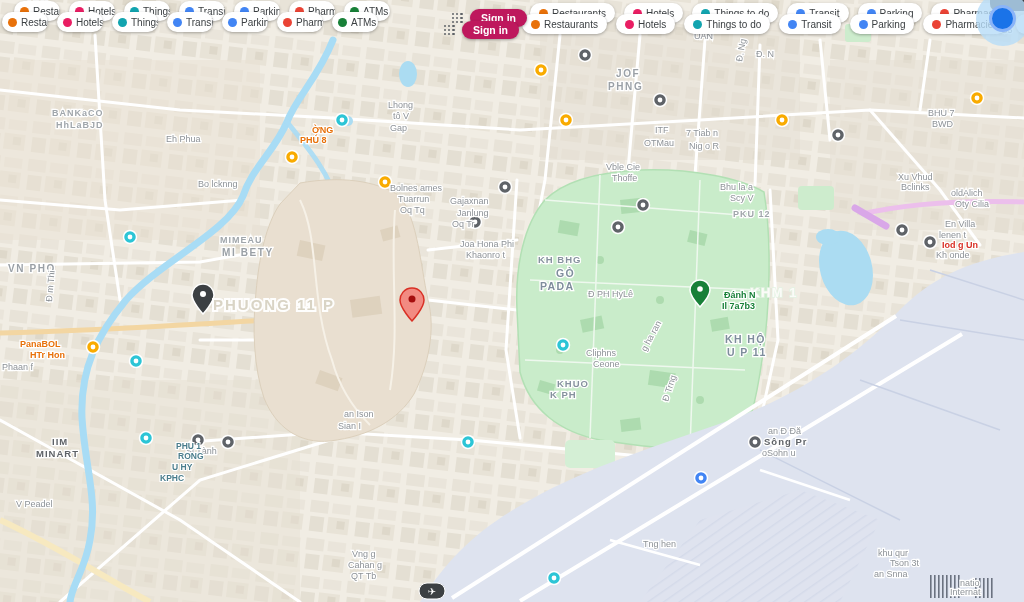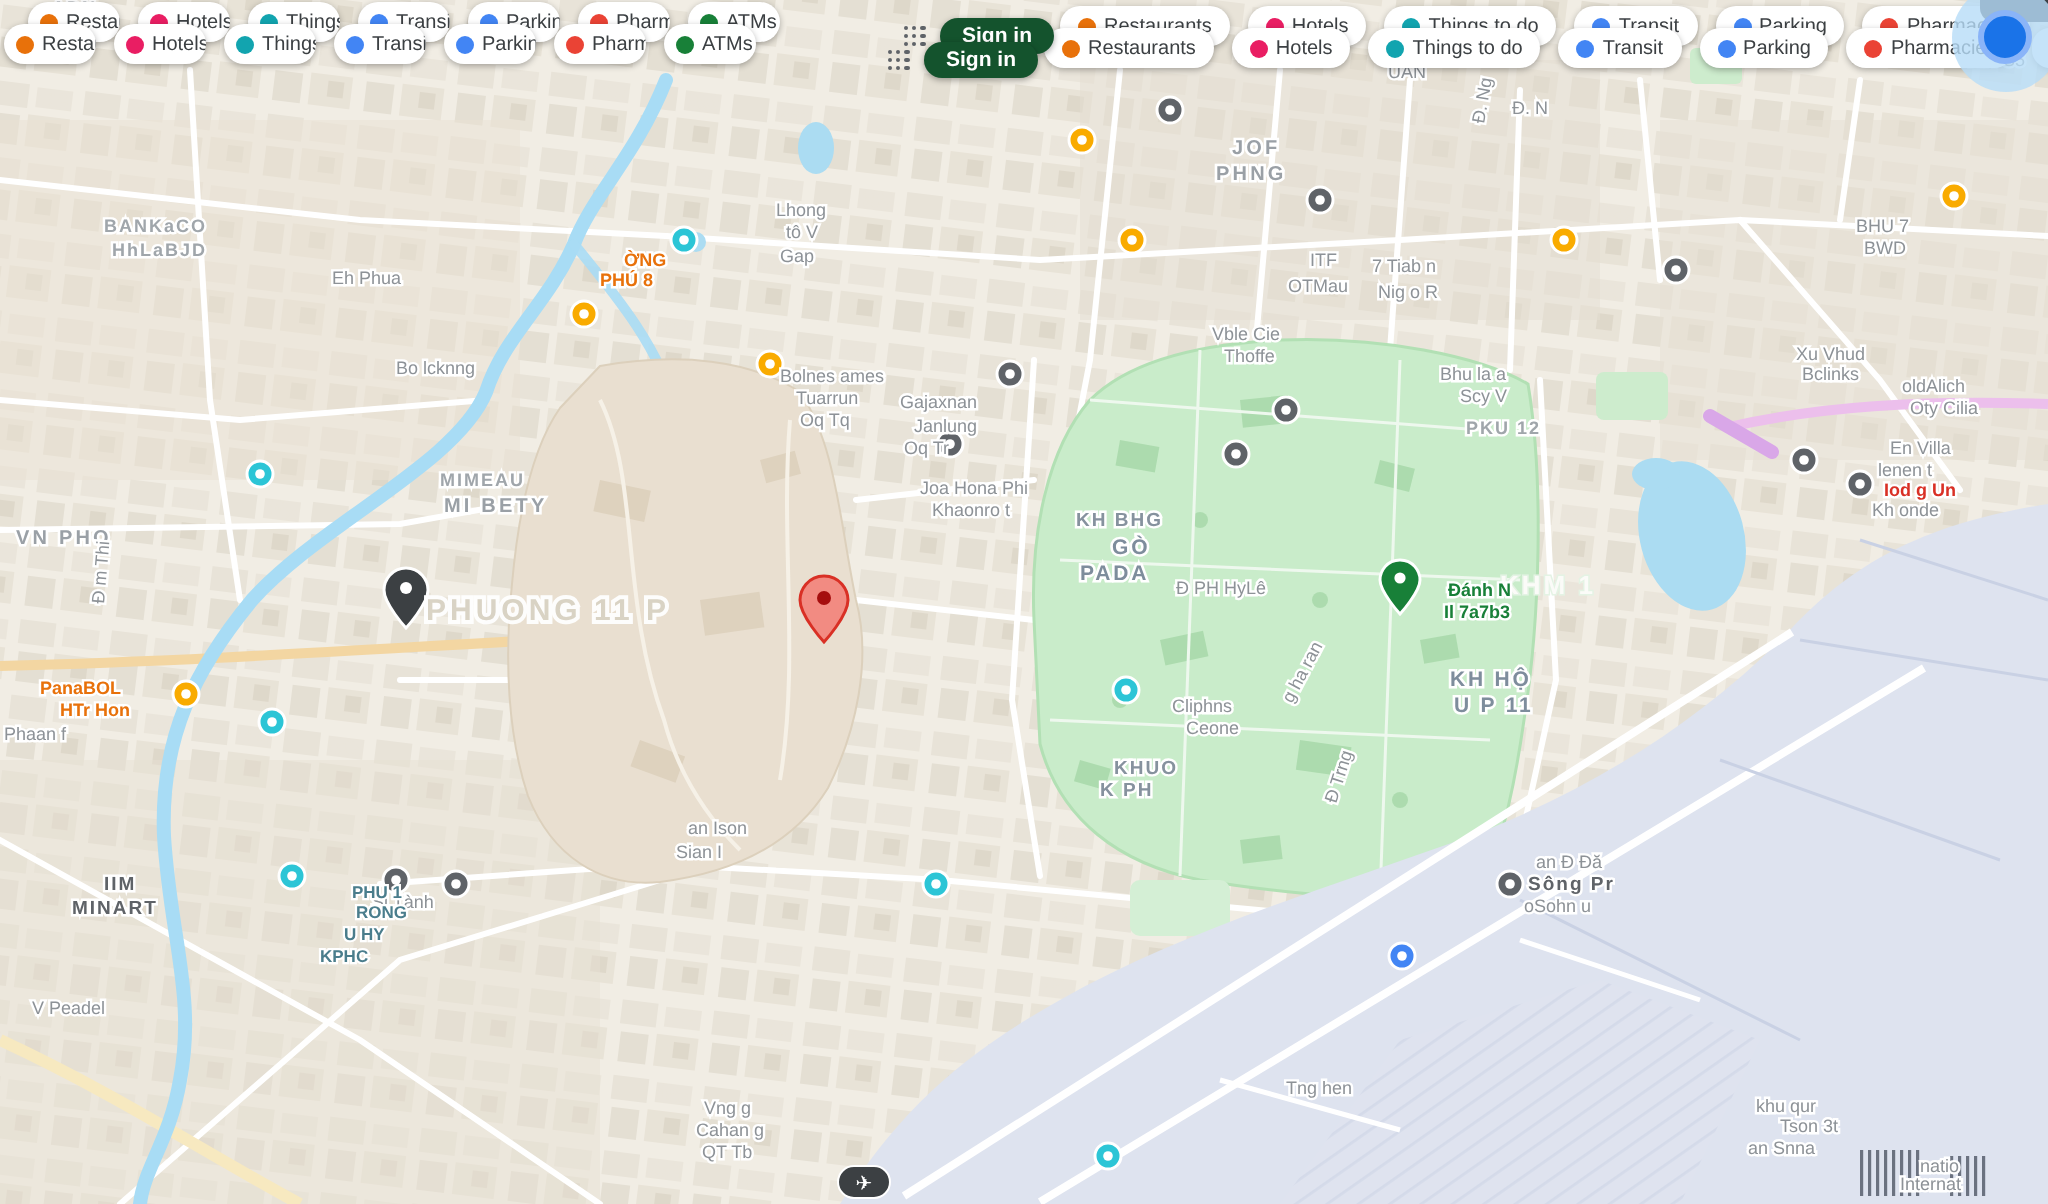--- a/index.html
+++ b/index.html
@@ -23,21 +23,21 @@
   
   .chip-row{position:absolute;display:flex;gap:9px;z-index:30;}
   .chip{display:inline-flex;align-items:center;gap:4px;background:#fff;border-radius:13px;
     padding:3px 9px;height:20px;box-sizing:border-box;font-size:10px;color:#3c4043;white-space:nowrap;
     box-shadow:0 1px 3px rgba(0,0,0,.3);}
   .chip-row.mini .chip{max-width:46px;overflow:hidden;padding:3px 6px;}
   .chip-dot{width:9px;height:9px;border-radius:50%;flex:0 0 auto;display:inline-block;}
   .signin{position:absolute;z-index:32;display:flex;align-items:center;gap:7px;}
   .grid-icon{width:11px;height:11px;display:grid;grid-template-columns:repeat(3,1fr);gap:1.5px;}
   .grid-icon i{width:2.2px;height:2.2px;background:#5f6368;border-radius:50%;}
-  .signin-btn{background:#14532d;color:#fff;font-size:10.5px;font-weight:bold;
+  .signin-btn{background:#be185d;color:#fff;font-size:10.5px;font-weight:bold;
     padding:3px 11px;border-radius:11px;border:none;box-shadow:0 1px 3px rgba(0,0,0,.35);cursor:pointer;}
   .corner-tab{position:absolute;right:0;top:0;width:34px;height:11px;background:#3a3f45;border-bottom-left-radius:7px;z-index:31;}
   .avatar-glow{position:absolute;width:54px;height:54px;border-radius:50%;background:#b7dcf8;opacity:.8;z-index:31;}
   .avatar{position:absolute;width:27px;height:27px;border-radius:50%;background:#1a73e8;
     border:3px solid #8ab4f8;box-sizing:border-box;z-index:33;cursor:pointer;}
 </style>
 </head>
 <body>
 
 <div id="stage">

